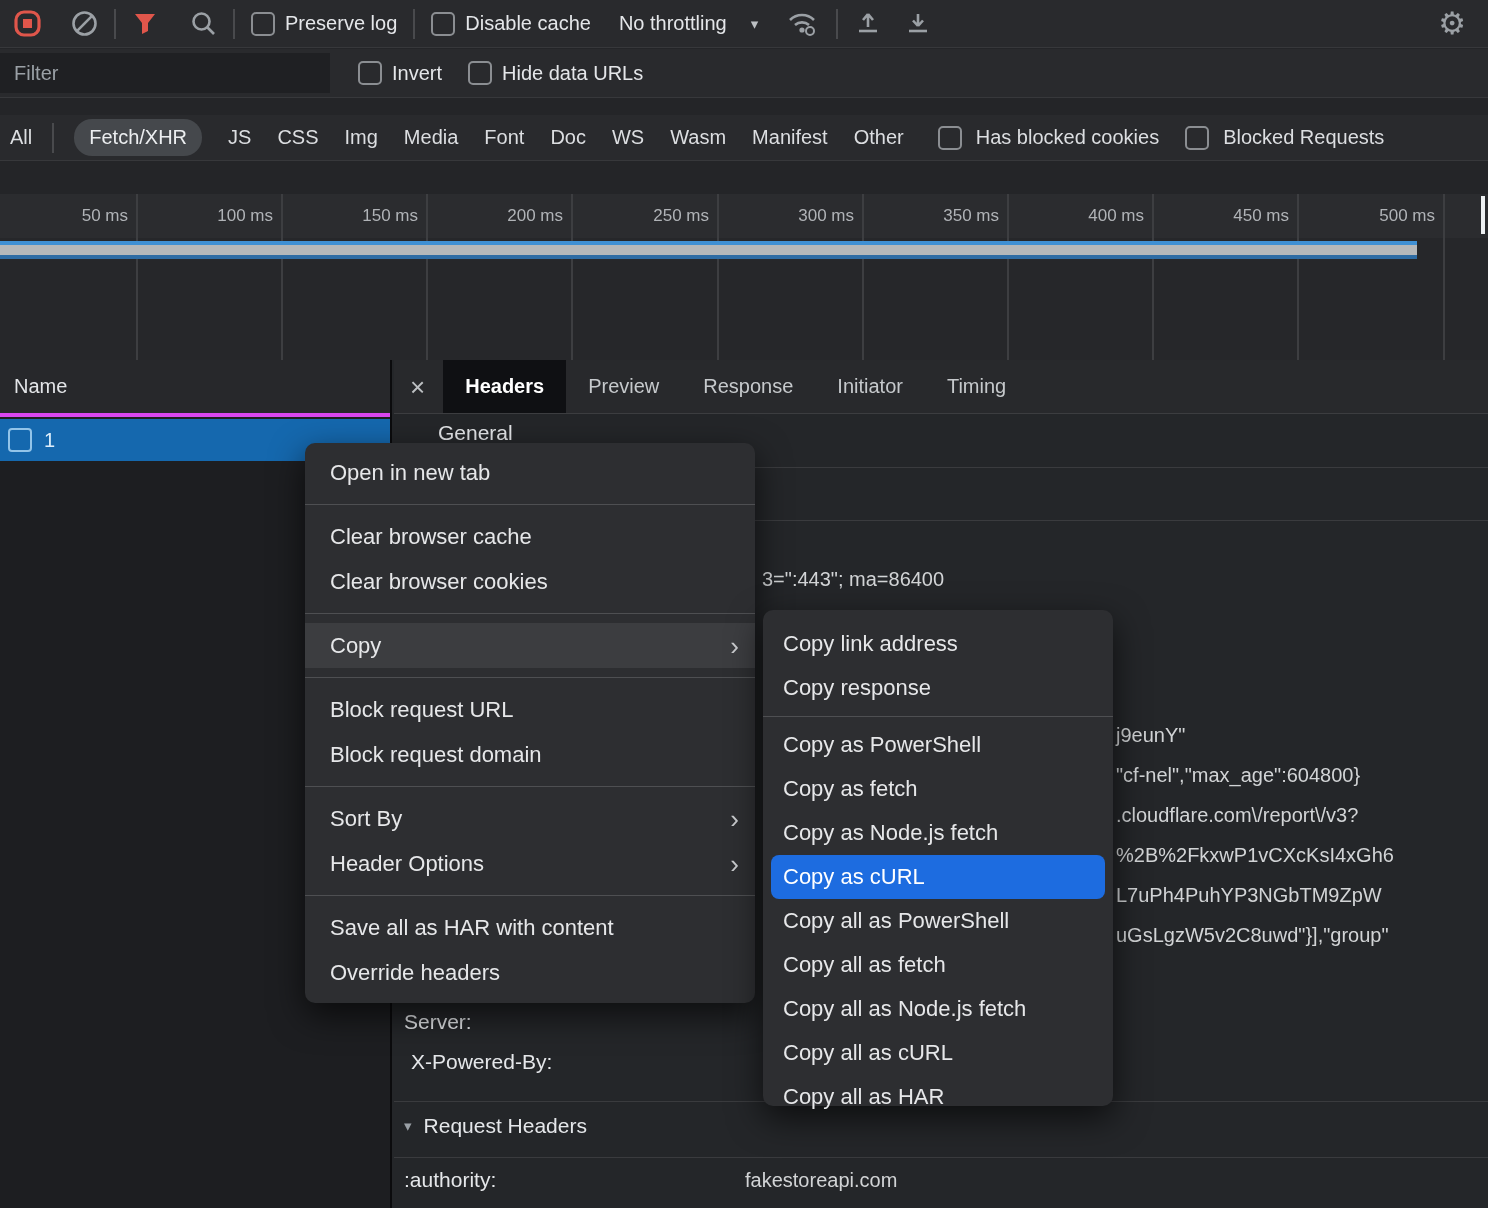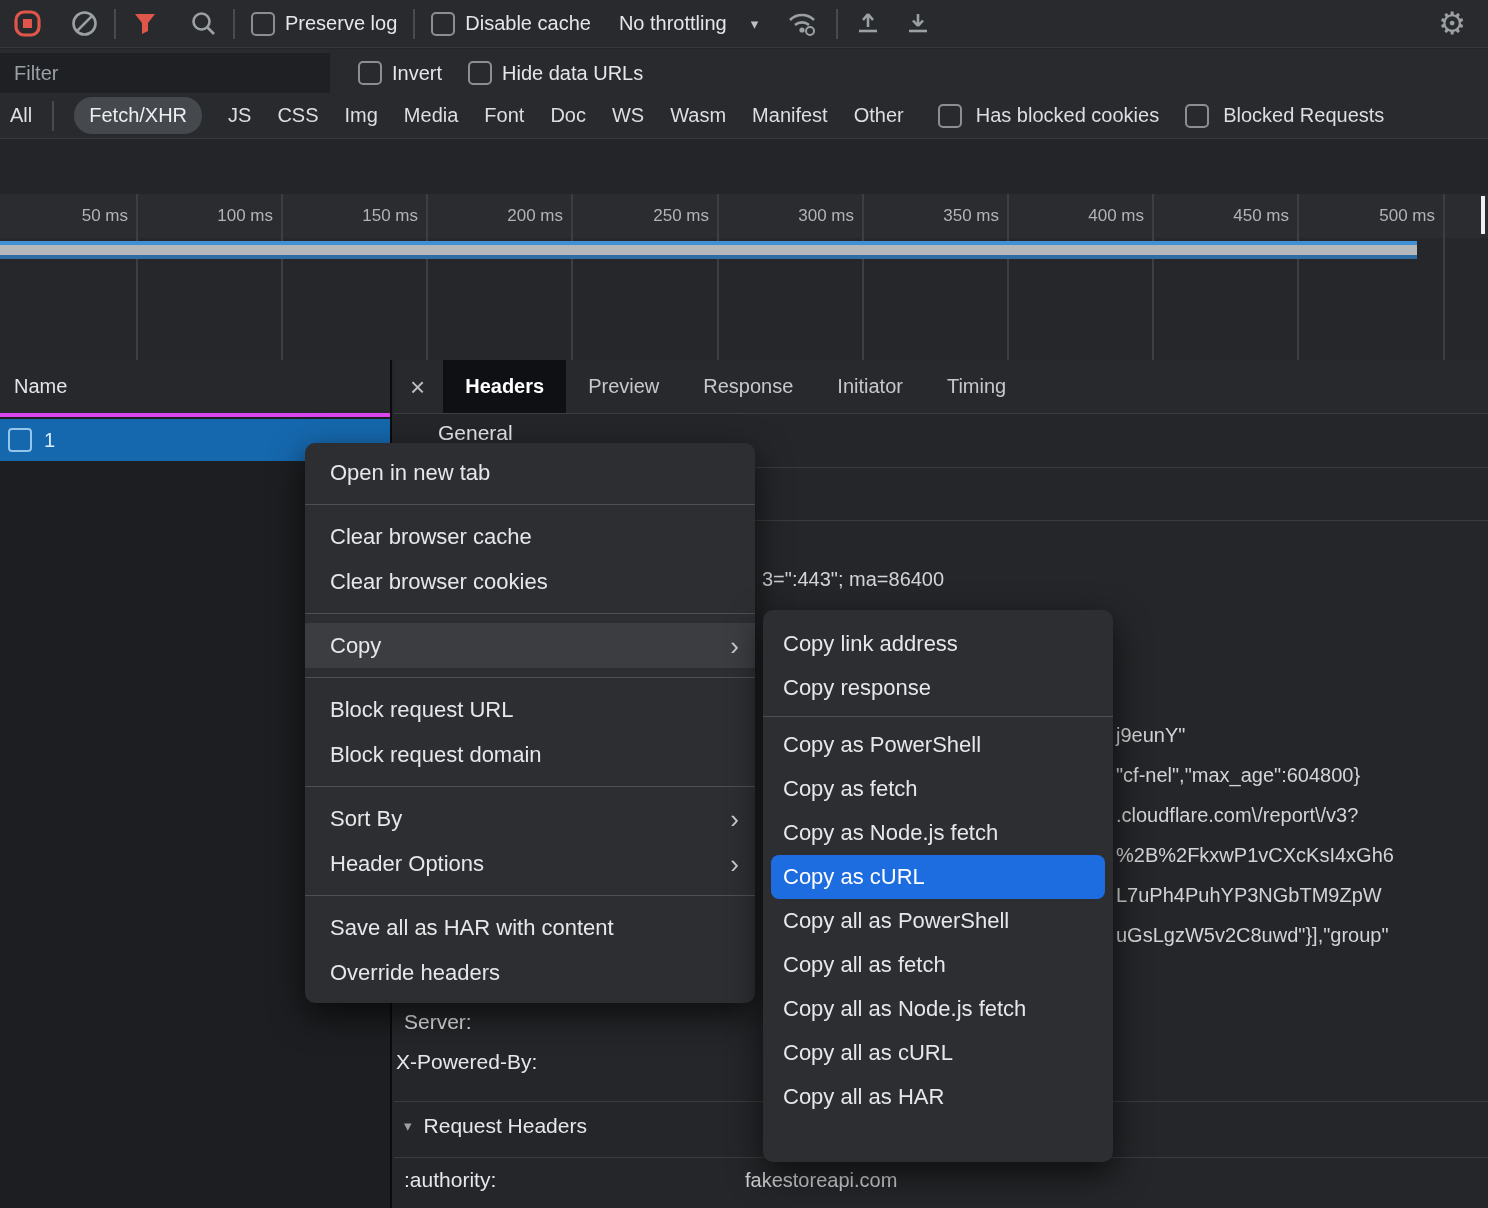--- a/index.html
+++ b/index.html
@@ -3,21 +3,21 @@
 <meta charset="utf-8">
 <style>
   html,body{margin:0;padding:0;background:#141416;}
   #root{position:relative;width:1488px;height:1208px;background:#242528;overflow:hidden;
         font-family:"Liberation Sans",sans-serif;color:#e8eaed;}
 
   
   .tb{position:absolute;left:0;right:0;display:flex;align-items:center;background:#292a2d;box-sizing:border-box;}
   #tb1{top:0;height:48px;border-bottom:1px solid #37383b;}
   #tb2{top:49px;height:49px;border-bottom:1px solid #37383b;}
-  #tb3{top:93px;height:46px;border-bottom:1px solid #37383b;}
+  #tb3{top:115px;height:46px;border-bottom:1px solid #37383b;}
   #tb4{top:146px;height:48px;}
   .vsep{width:2px;height:30px;background:#494a4d;margin:0 16px;flex:none;}
   .cb{width:20px;height:20px;border:2px solid #8b8e92;border-radius:5px;flex:none;background:transparent;}
   .tlabel{font-size:20px;color:#e4e6e9;margin-left:10px;white-space:nowrap;}
   .icon-btn{flex:none;display:flex;align-items:center;justify-content:center;}
   .caret{font-size:15px;color:#bcbfc3;margin-left:24px;}
   .gear-glyph{font-size:31px;color:#9ba0a5;line-height:1;}
 
   
   #filter-input{width:330px;height:40px;background:#1f2023;border:none;outline:none;
@@ -62,21 +62,21 @@
 
   
   #cmenu{position:absolute;left:305px;top:443px;width:450px;height:560px;background:#2d2e31;
     border-radius:10px;box-shadow:0 12px 34px rgba(0,0,0,.65);z-index:10;padding-top:7px;box-sizing:border-box;}
   .mi{height:45px;display:flex;align-items:center;justify-content:space-between;
     padding:0 16px 0 25px;font-size:22px;color:#e6e7e9;white-space:nowrap;}
   .mi.hl{background:#3c3d40;}
   .chev{color:#c9cbce;font-size:26px;line-height:1;}
   .msep{height:1px;background:#4e4f52;margin:9px 0;}
 
-  #smenu{position:absolute;left:763px;top:610px;width:350px;height:552px;background:#2d2e31;
+  #smenu{position:absolute;left:763px;top:610px;width:350px;height:496px;background:#2d2e31;
     border-radius:10px;box-shadow:0 12px 34px rgba(0,0,0,.65);z-index:20;padding-top:12px;box-sizing:border-box;}
   .si{height:44px;display:flex;align-items:center;padding:0 14px 0 20px;font-size:22px;color:#e6e7e9;white-space:nowrap;}
   .si.blue{background:#1d6ce0;border-radius:8px;margin:0 8px;padding-left:12px;color:#ffffff;}
   .ssep{height:1px;background:#4e4f52;margin:6px 0;}
 
   svg{display:block;}
 </style>
 </head>
 <body>
 
@@ -229,21 +229,21 @@
   <div class="hdr-el" id="bgcol" style="left:1116px;top:724px">
     <div>j9eunY"</div>
     <div>"cf-nel","max_age":604800}</div>
     <div>.cloudflare.com\/report\/v3?</div>
     <div>%2B%2FkxwP1vCXcKsI4xGh6</div>
     <div>L7uPh4PuhYP3NGbTM9ZpW</div>
     <div>uGsLgzW5v2C8uwd"}],"group"</div>
   </div>
 
   <div class="hdr-el hdr-key" style="left:404px;top:1010px">Server:</div>
-  <div class="hdr-el hdr-key" style="left:396px;top:1050px">X-Powered-By:</div>
+  <div class="hdr-el hdr-key" style="left:411px;top:1050px">X-Powered-By:</div>
   <div class="hdr-el" style="left:404px;top:1114px;display:flex;align-items:center">
     <span class="disclosure">▾</span>
     <span class="hdr-key">Request Headers</span>
   </div>
   <div class="hdr-el hdr-key" style="left:404px;top:1168px">:authority:</div>
   <div class="hdr-el hdr-val" style="left:745px;top:1169px">fakestoreapi.com</div>
 
   <div id="cmenu">
     <div class="mi">
       <span>Open in new tab</span>

